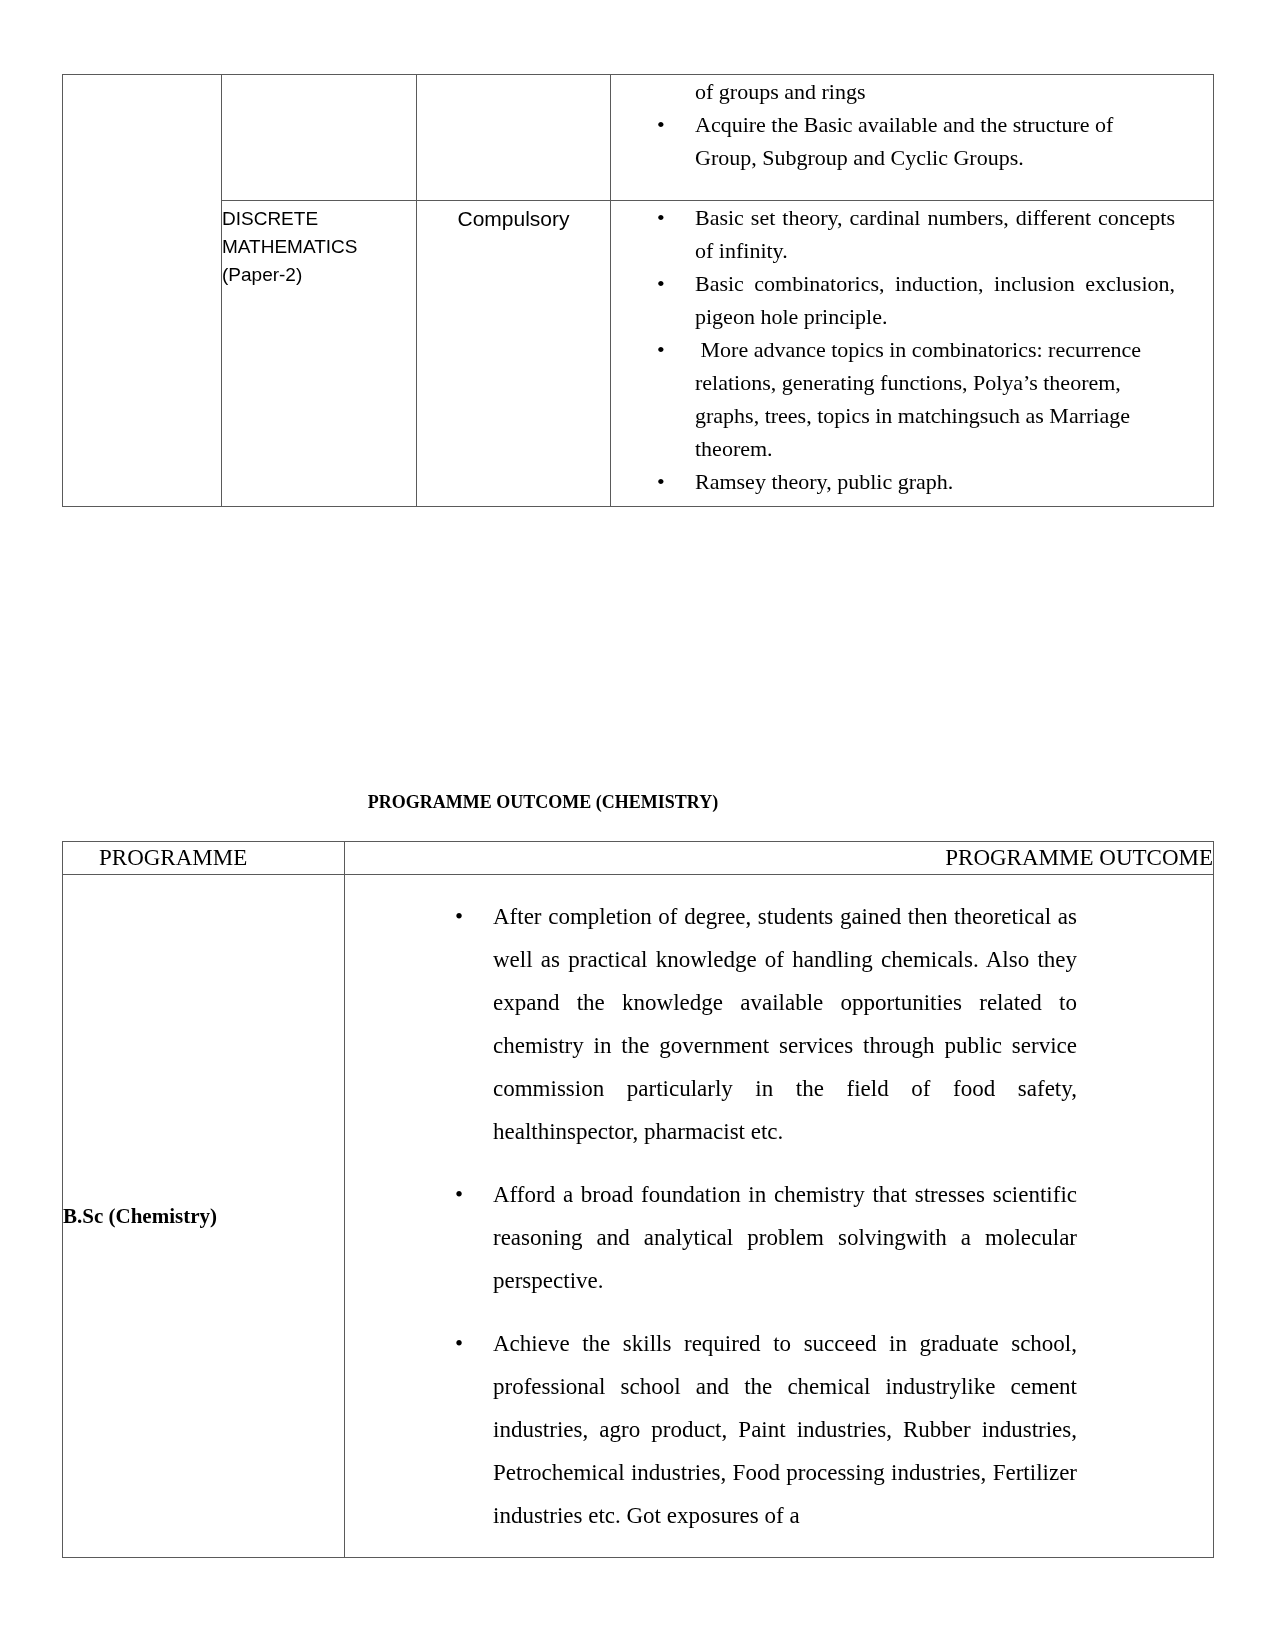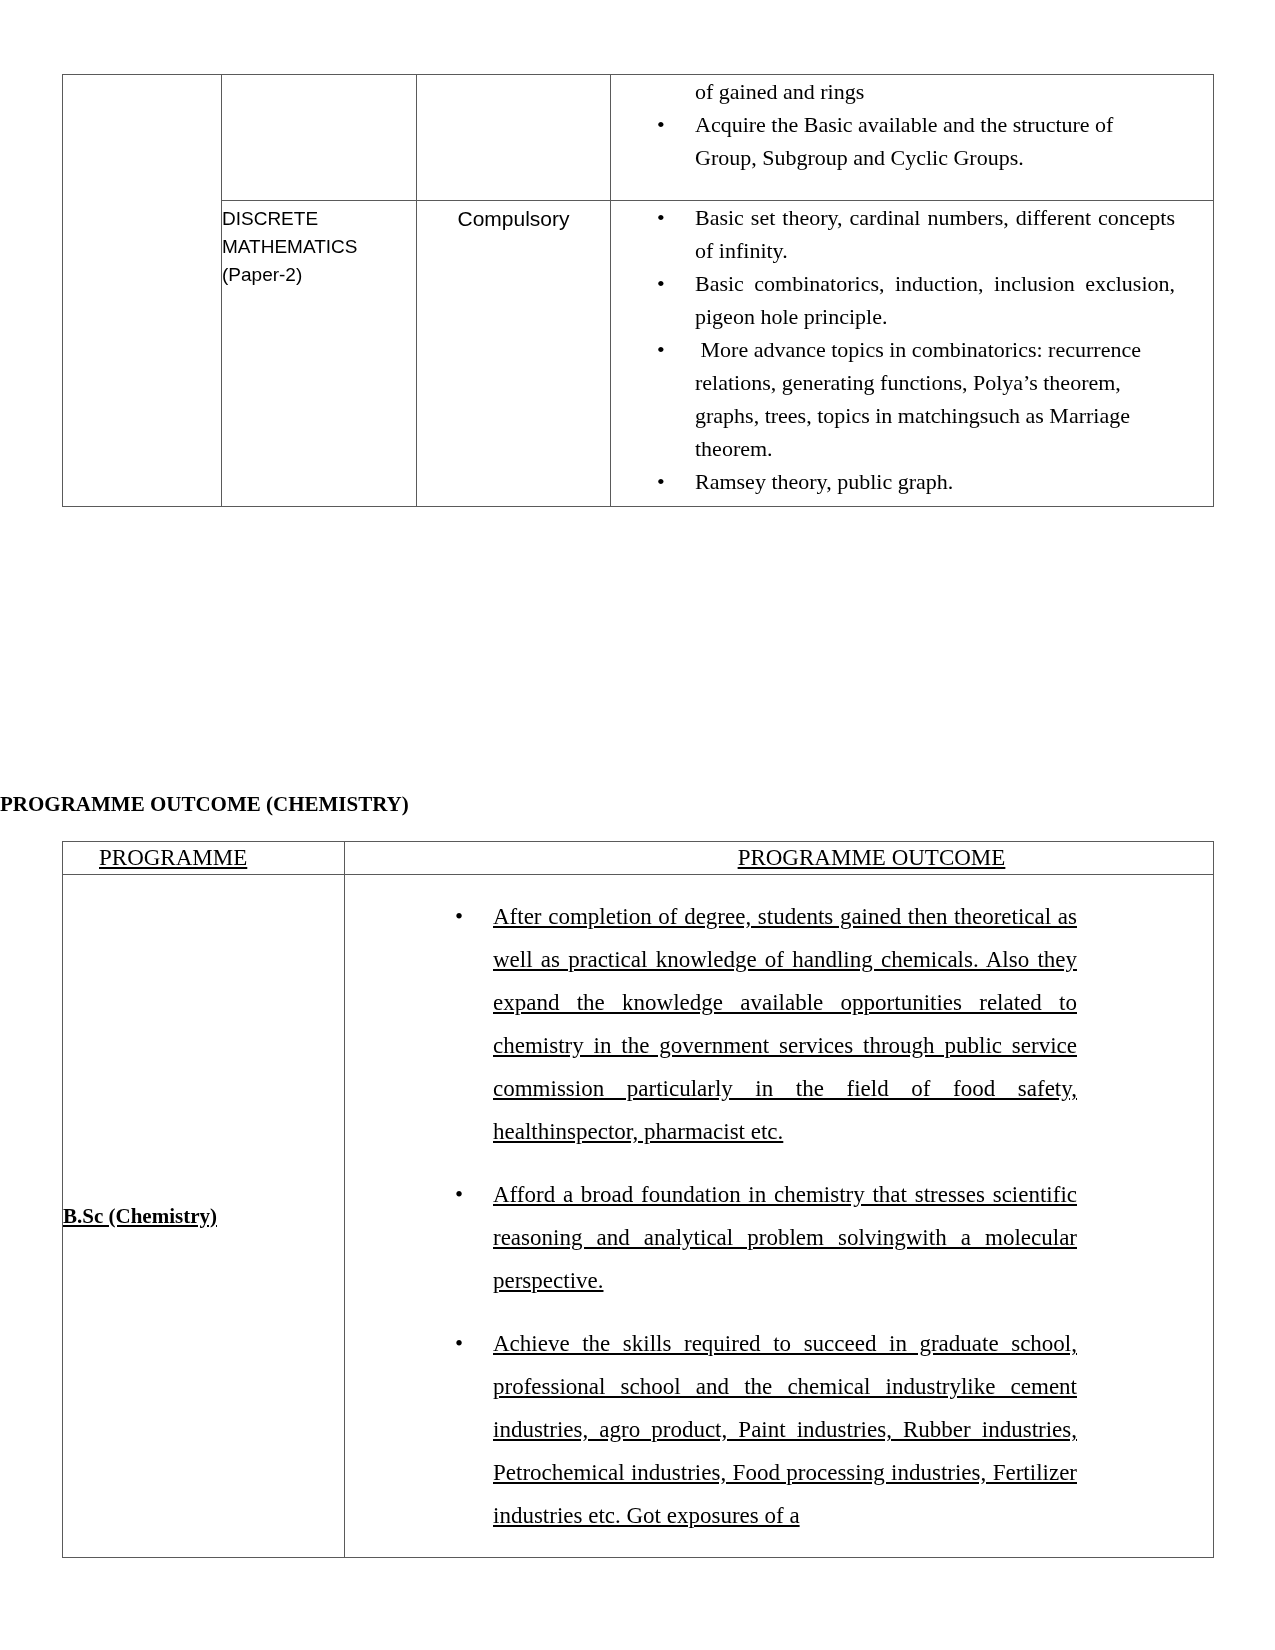--- a/index.html
+++ b/index.html
@@ -15,46 +15,46 @@
   .col3 { width: 193px; }
   .course-name { font-size: 19px; line-height: 28px; text-align: left; padding-top: 4px !important; }
   .course-type { font-size: 21px; text-align: center; padding-top: 6px !important; margin-top: 24px; }
   .bullets { list-style: none; margin: 0; padding: 0; }
   .bullets li { position: relative; padding-left: 84px; padding-right: 38px; }
   .bullets li .dot { position: absolute; left: 46px; top: 0; }
   .top-list { font-size: 22px; line-height: 33px; text-align: justify; }
   .cont-line { padding-left: 84px; font-size: 22px; line-height: 33px; }
 
   
-  #section-title { position: absolute; left: 0; width: 1086px; top: 792px; font-weight: bold; font-size: 21px; }
+  #section-title { position: absolute; left: 0; width: 1086px; top: 792px; text-align: center; font-weight: bold; font-size: 18px; }
 
   
   #bottom-table { position: absolute; left: 62px; top: 841px; width: 1152px; height: 706px; border-collapse: collapse; }
-  #bottom-table td, #bottom-table th { border: 1.4px solid #5a5a5a; padding: 0; text-decoration: underline; }
+  #bottom-table td, #bottom-table th { border: 1.4px solid #5a5a5a; padding: 0; }
   #bottom-table th { font-weight: normal; font-size: 23px; height: 32px; vertical-align: middle; }
   .prog-col { width: 245px; }
   .th-prog { text-align: left; padding-left: 36px !important; }
-  .th-out { text-align: center; padding-left: 185px !important; margin-left: 36px; }
+  .th-out { text-align: right; padding-left: 185px !important; margin-left: 36px; }
   .prog-name { font-weight: bold; font-size: 21px; text-align: left; vertical-align: middle; margin-top: 48px; }
   .out-cell { vertical-align: top; }
   .out-list { list-style: none; margin: 0; padding: 20px 0 0 0; }
   .out-list li { position: relative; margin-left: 148px; width: 584px; font-size: 23px; line-height: 43px; text-align: justify; margin-bottom: 20px; }
   .out-list li .dot { position: absolute; left: -38px; top: 0; }
 </style>
 </head>
 <body>
 
 <table id="top-table">
   <tbody>
       <tr>
     <td class="col1" rowspan="2"></td>
     <td class="col2"></td>
     <td class="col3"></td>
     <td class="serif" style="height:125px;">
-      <div class="cont-line" style="padding-top:0px;">of gained and rings</div>
+      <div class="cont-line" style="padding-top:0px;">of groups and rings</div>
       <ul class="bullets top-list">
         <li style="text-align:left;">
           <span class="dot">•</span>
           <span>Acquire the Basic available and the structure of Group, Subgroup and Cyclic Groups.</span>
         </li>
       </ul>
     </td>
   </tr>
   <tr>
     <td class="col2 sans course-name">

